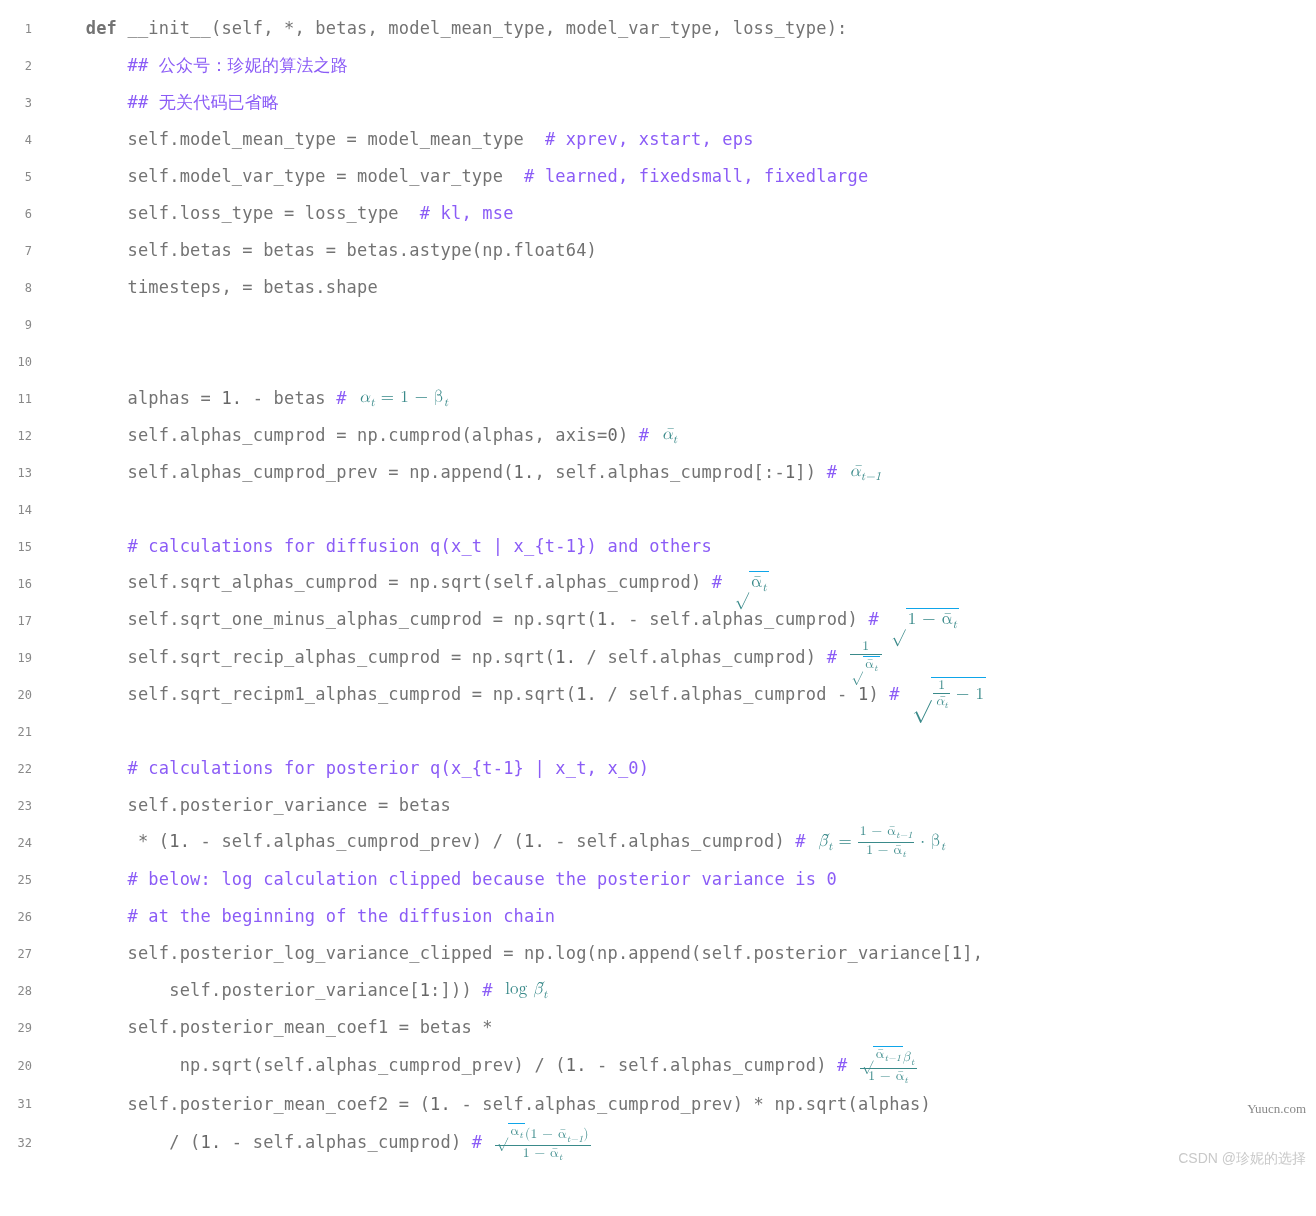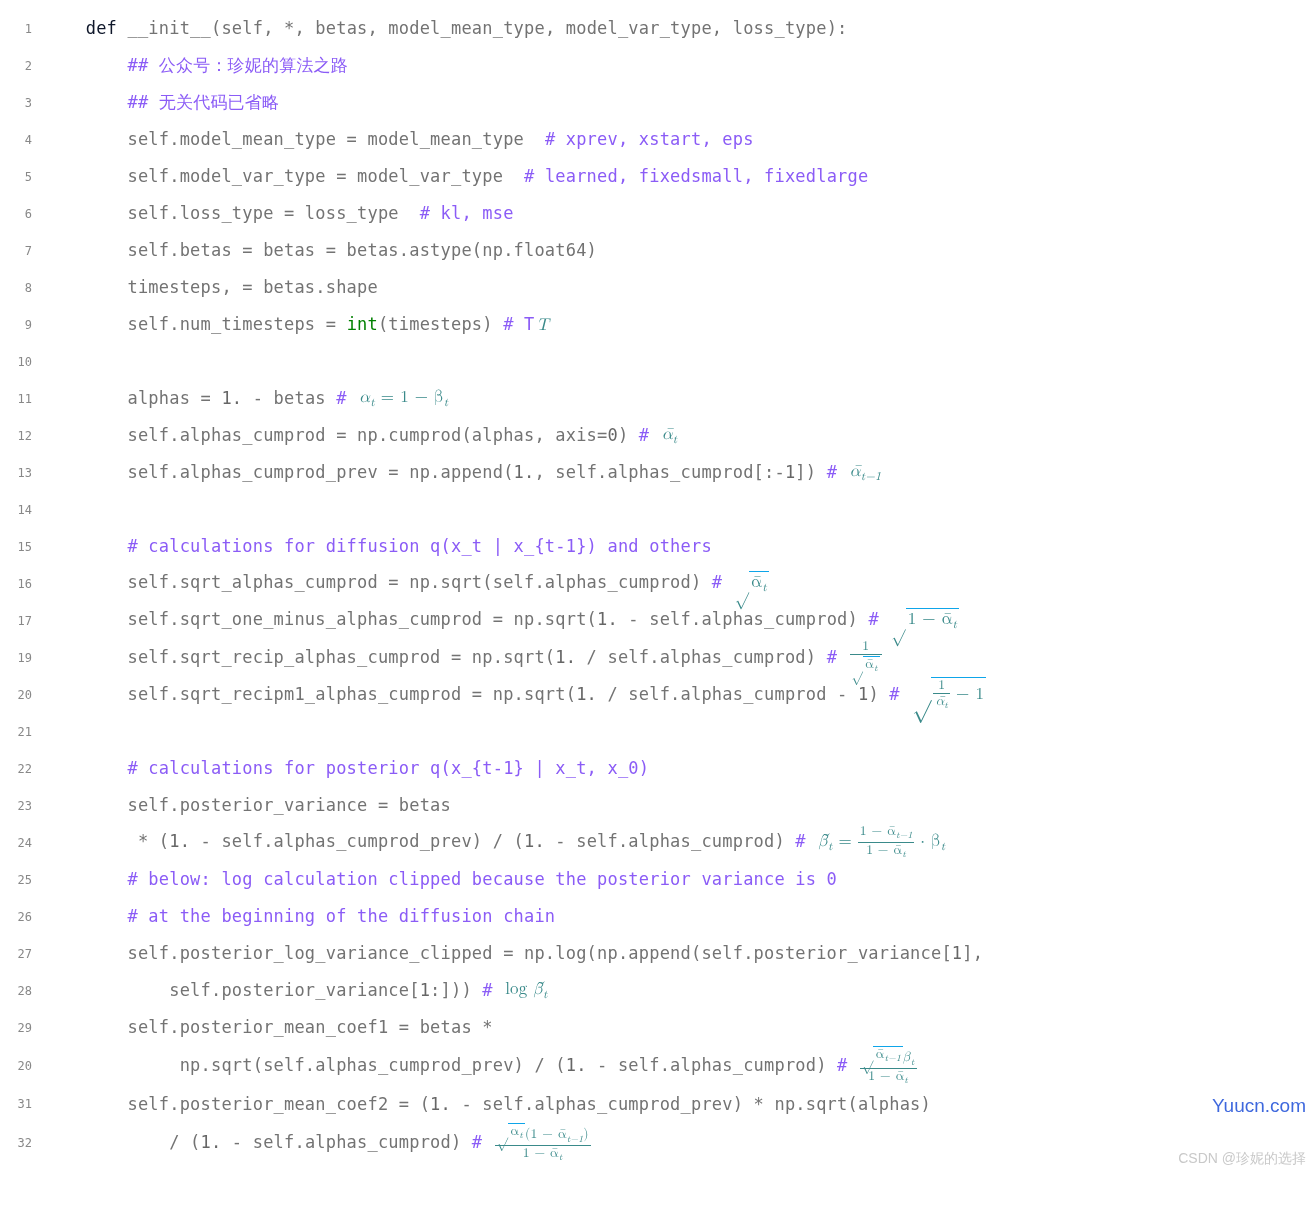--- a/index.html
+++ b/index.html
@@ -29,21 +29,21 @@
     padding-right: 12px;
     color: #888888;
     font-size: 12px;
     user-select: none;
   }
   .code-content {
     flex: 1 1 auto;
     letter-spacing: 0.2px;
   }
 
-  .tok-def    { color: #0f172a; font-weight: normal; }   
+  .tok-def    { color: #737373; font-weight: bold; }   
   .tok-name   { color: #737373; }
   .tok-builtin{ color: #008000; }
   .tok-num    { color: #666666; }
   .tok-comment{ color: #8b5cf6; }
 
   .math {
     font-family: "Cambria Math", "Latin Modern Math", "STIX Two Math", serif;
     font-style: italic;
     color: #3a8a8a;
     font-size: 17px;
@@ -84,23 +84,23 @@
   .sqrt-sign.big { font-size: 1.35em; line-height: 0.9; align-self: center;}
   .sqrt-body {
     border-top: 1px solid #0ea5e9;
     padding: 1px 2px;
   }
 
   .watermark-1 {
     position: absolute;
     right: 10px;
     bottom: 58px;
-    color: #1d4ed8;
-    font-family: Liberation Sans, sans-serif;
-    font-size: 19px;
+    color: #737373;
+    font-family: Liberation Serif, serif;
+    font-size: 13px;
     opacity: 0.85;
     white-space: pre;
   }
   .watermark-2 {
     position: absolute;
     right: 10px;
     bottom: 8px;
     color: #c9c9c9;
     font-family: "Arial", sans-serif;
     font-size: 14px;
@@ -148,21 +148,20 @@
     <span class="code-content"><span class="tok-name">        self.betas = betas = betas.astype(np.float64)</span></span>
   </div>
 
   <div class="code-line">
     <span class="line-number">8</span>
     <span class="code-content"><span class="tok-name">        timesteps, = betas.shape</span></span>
   </div>
 
   <div class="code-line">
     <span class="line-number">9</span>
-    <span class="code-content"><span class="tok-name">        self.num_timesteps = </span><span class="tok-builtin">int</span><span class="tok-name">(timesteps) </span><span class="tok-comment"># T</span><span class="math"><span>T</span></span></span>
   </div>
 
   <div class="code-line">
     <span class="line-number">10</span>
     <span class="code-content"></span>
   </div>
 
   <div class="code-line">
     <span class="line-number">11</span>
     <span class="code-content"><span class="tok-name">        alphas = </span><span class="tok-num">1.</span><span class="tok-name"> - betas </span><span class="tok-comment"># </span><span class="math"><span>α</span><span class="math-sub">t</span><span class="math-up"> = 1 − β</span><span class="math-sub">t</span></span></span>

